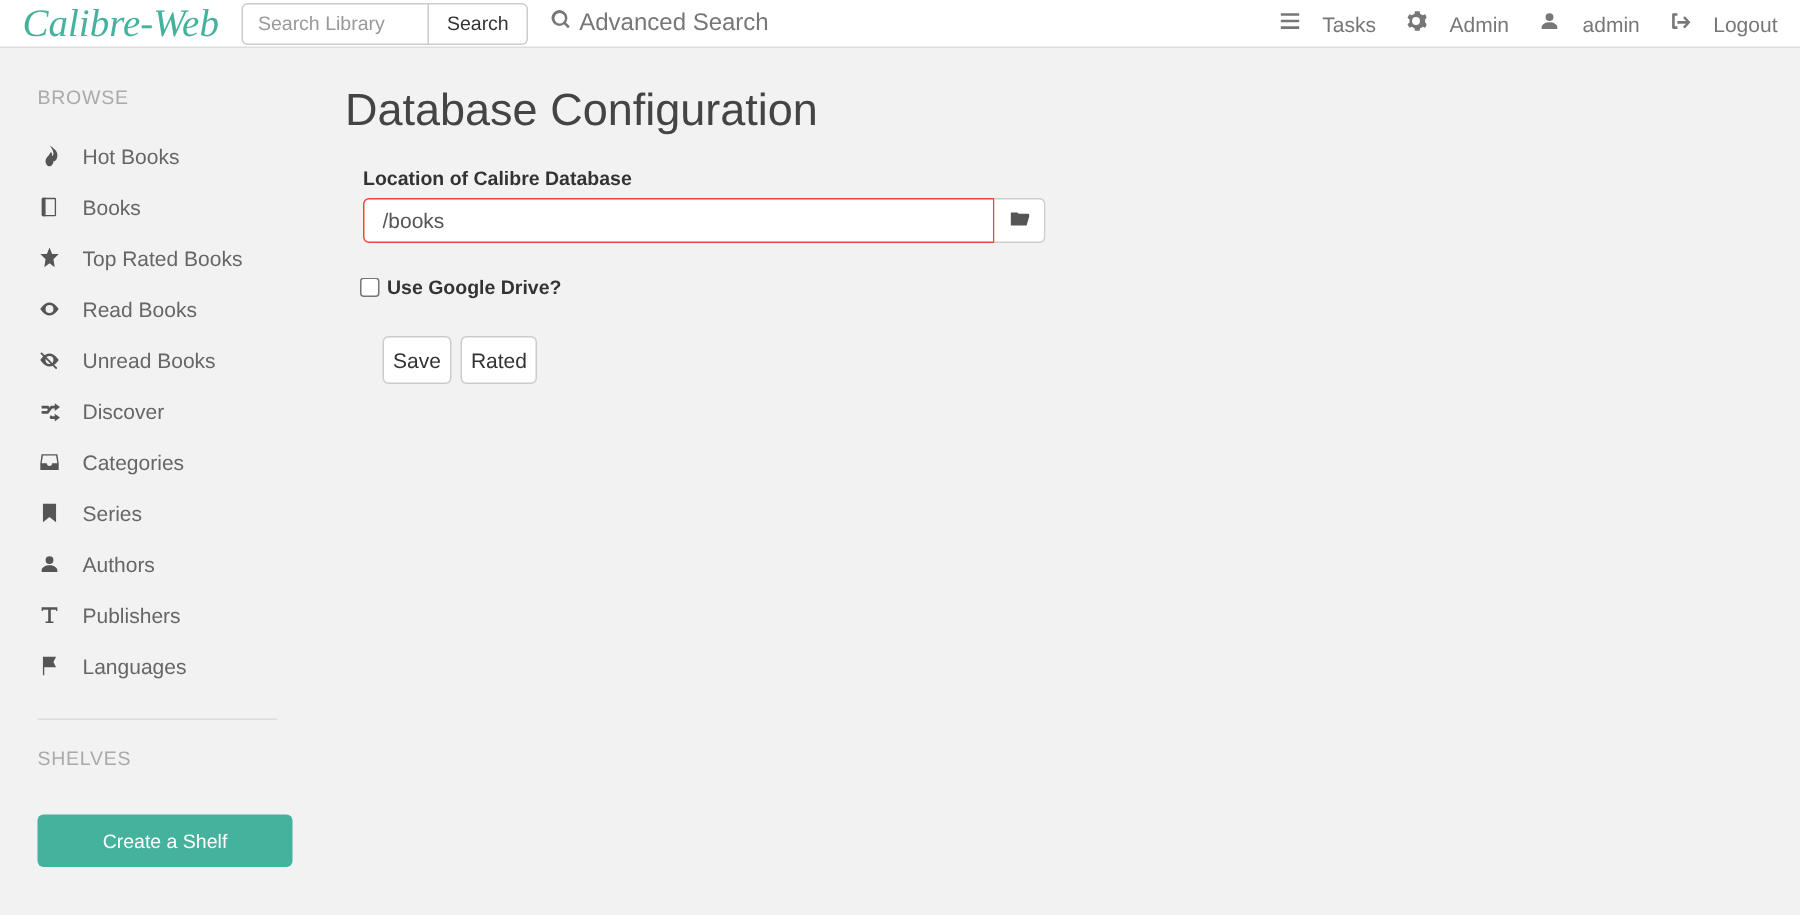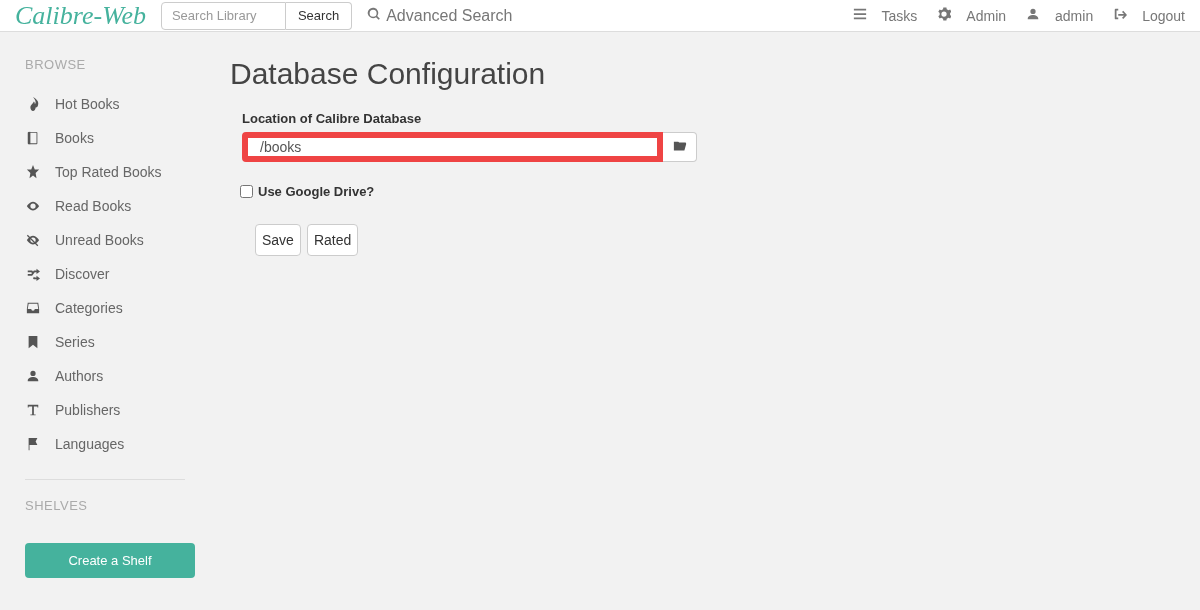--- a/index.html
+++ b/index.html
@@ -156,21 +156,21 @@
     
     .input-group {
       display: flex;
       width: 455px;
       margin-left: 12px;
       margin-bottom: 22px;
     }
     
     .text-input {
       flex: 1;
-      border: 6px solid #ef4444;
+      border: 1px solid #ef4444;
       border-radius: 4px 0 0 4px;
       padding: 7px 12px;
       font-size: 14px;
       height: 30px;
       outline: none;
       color: #555;
       background: #fff;
     }
     
     .input-addon {

